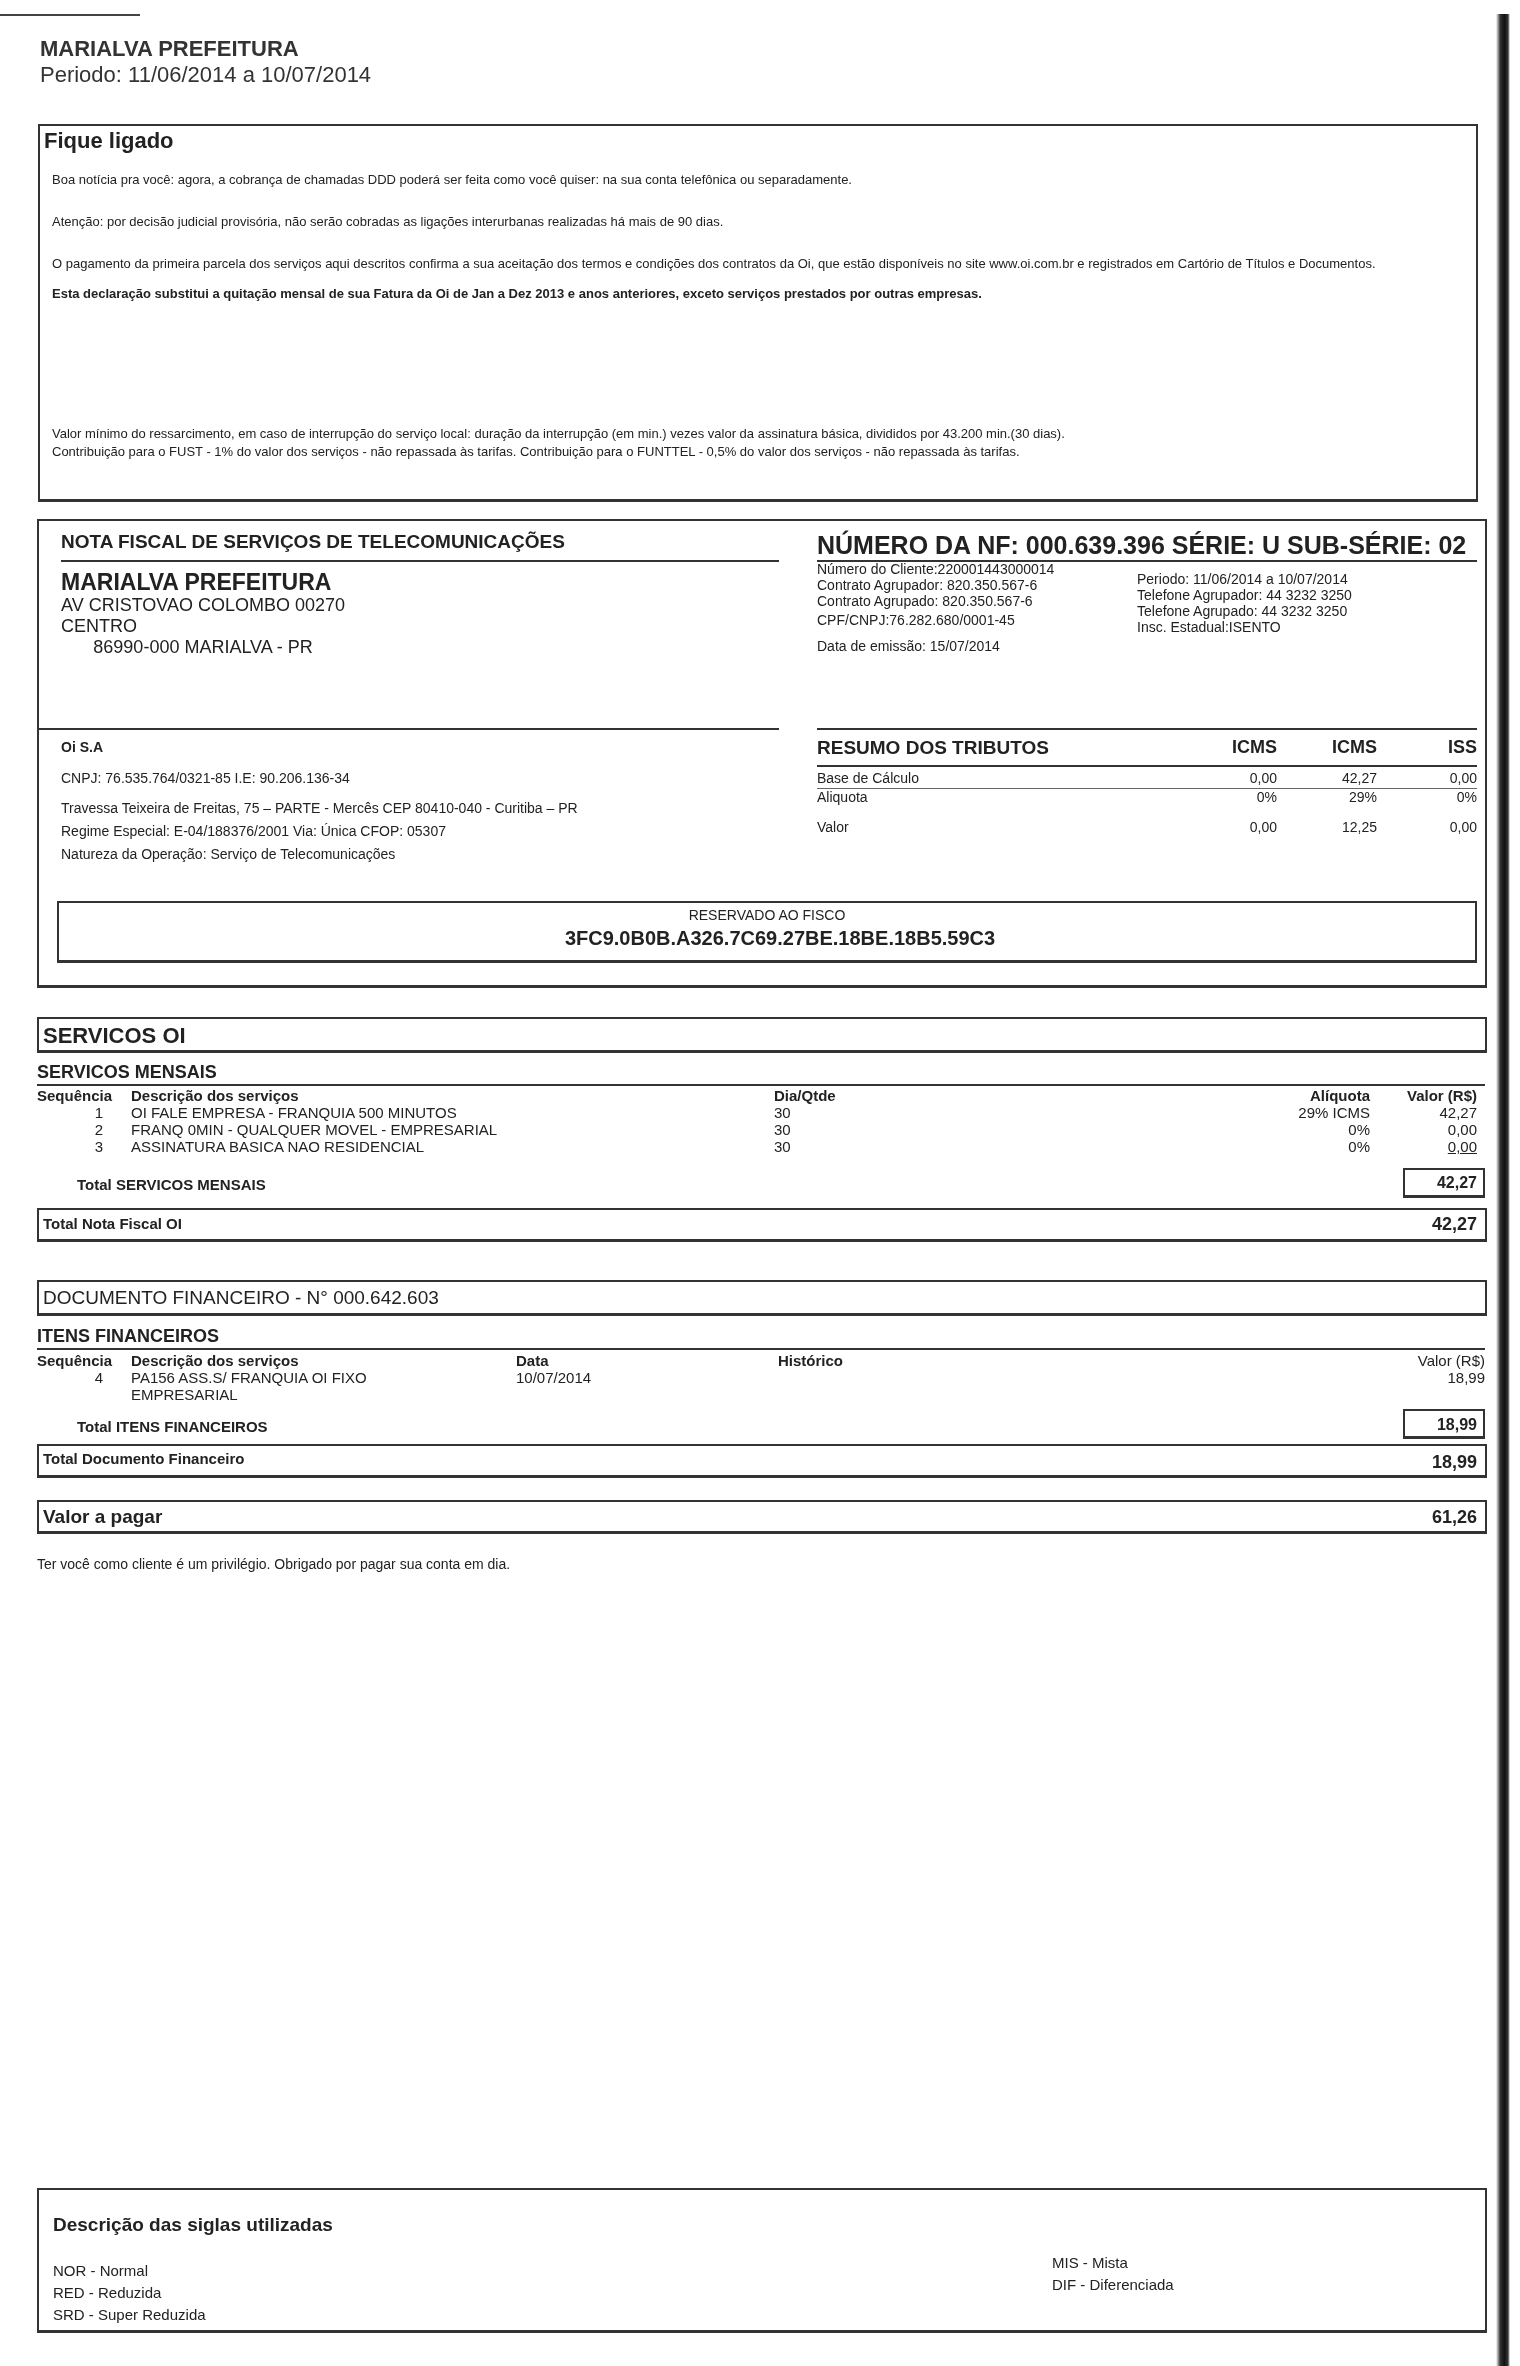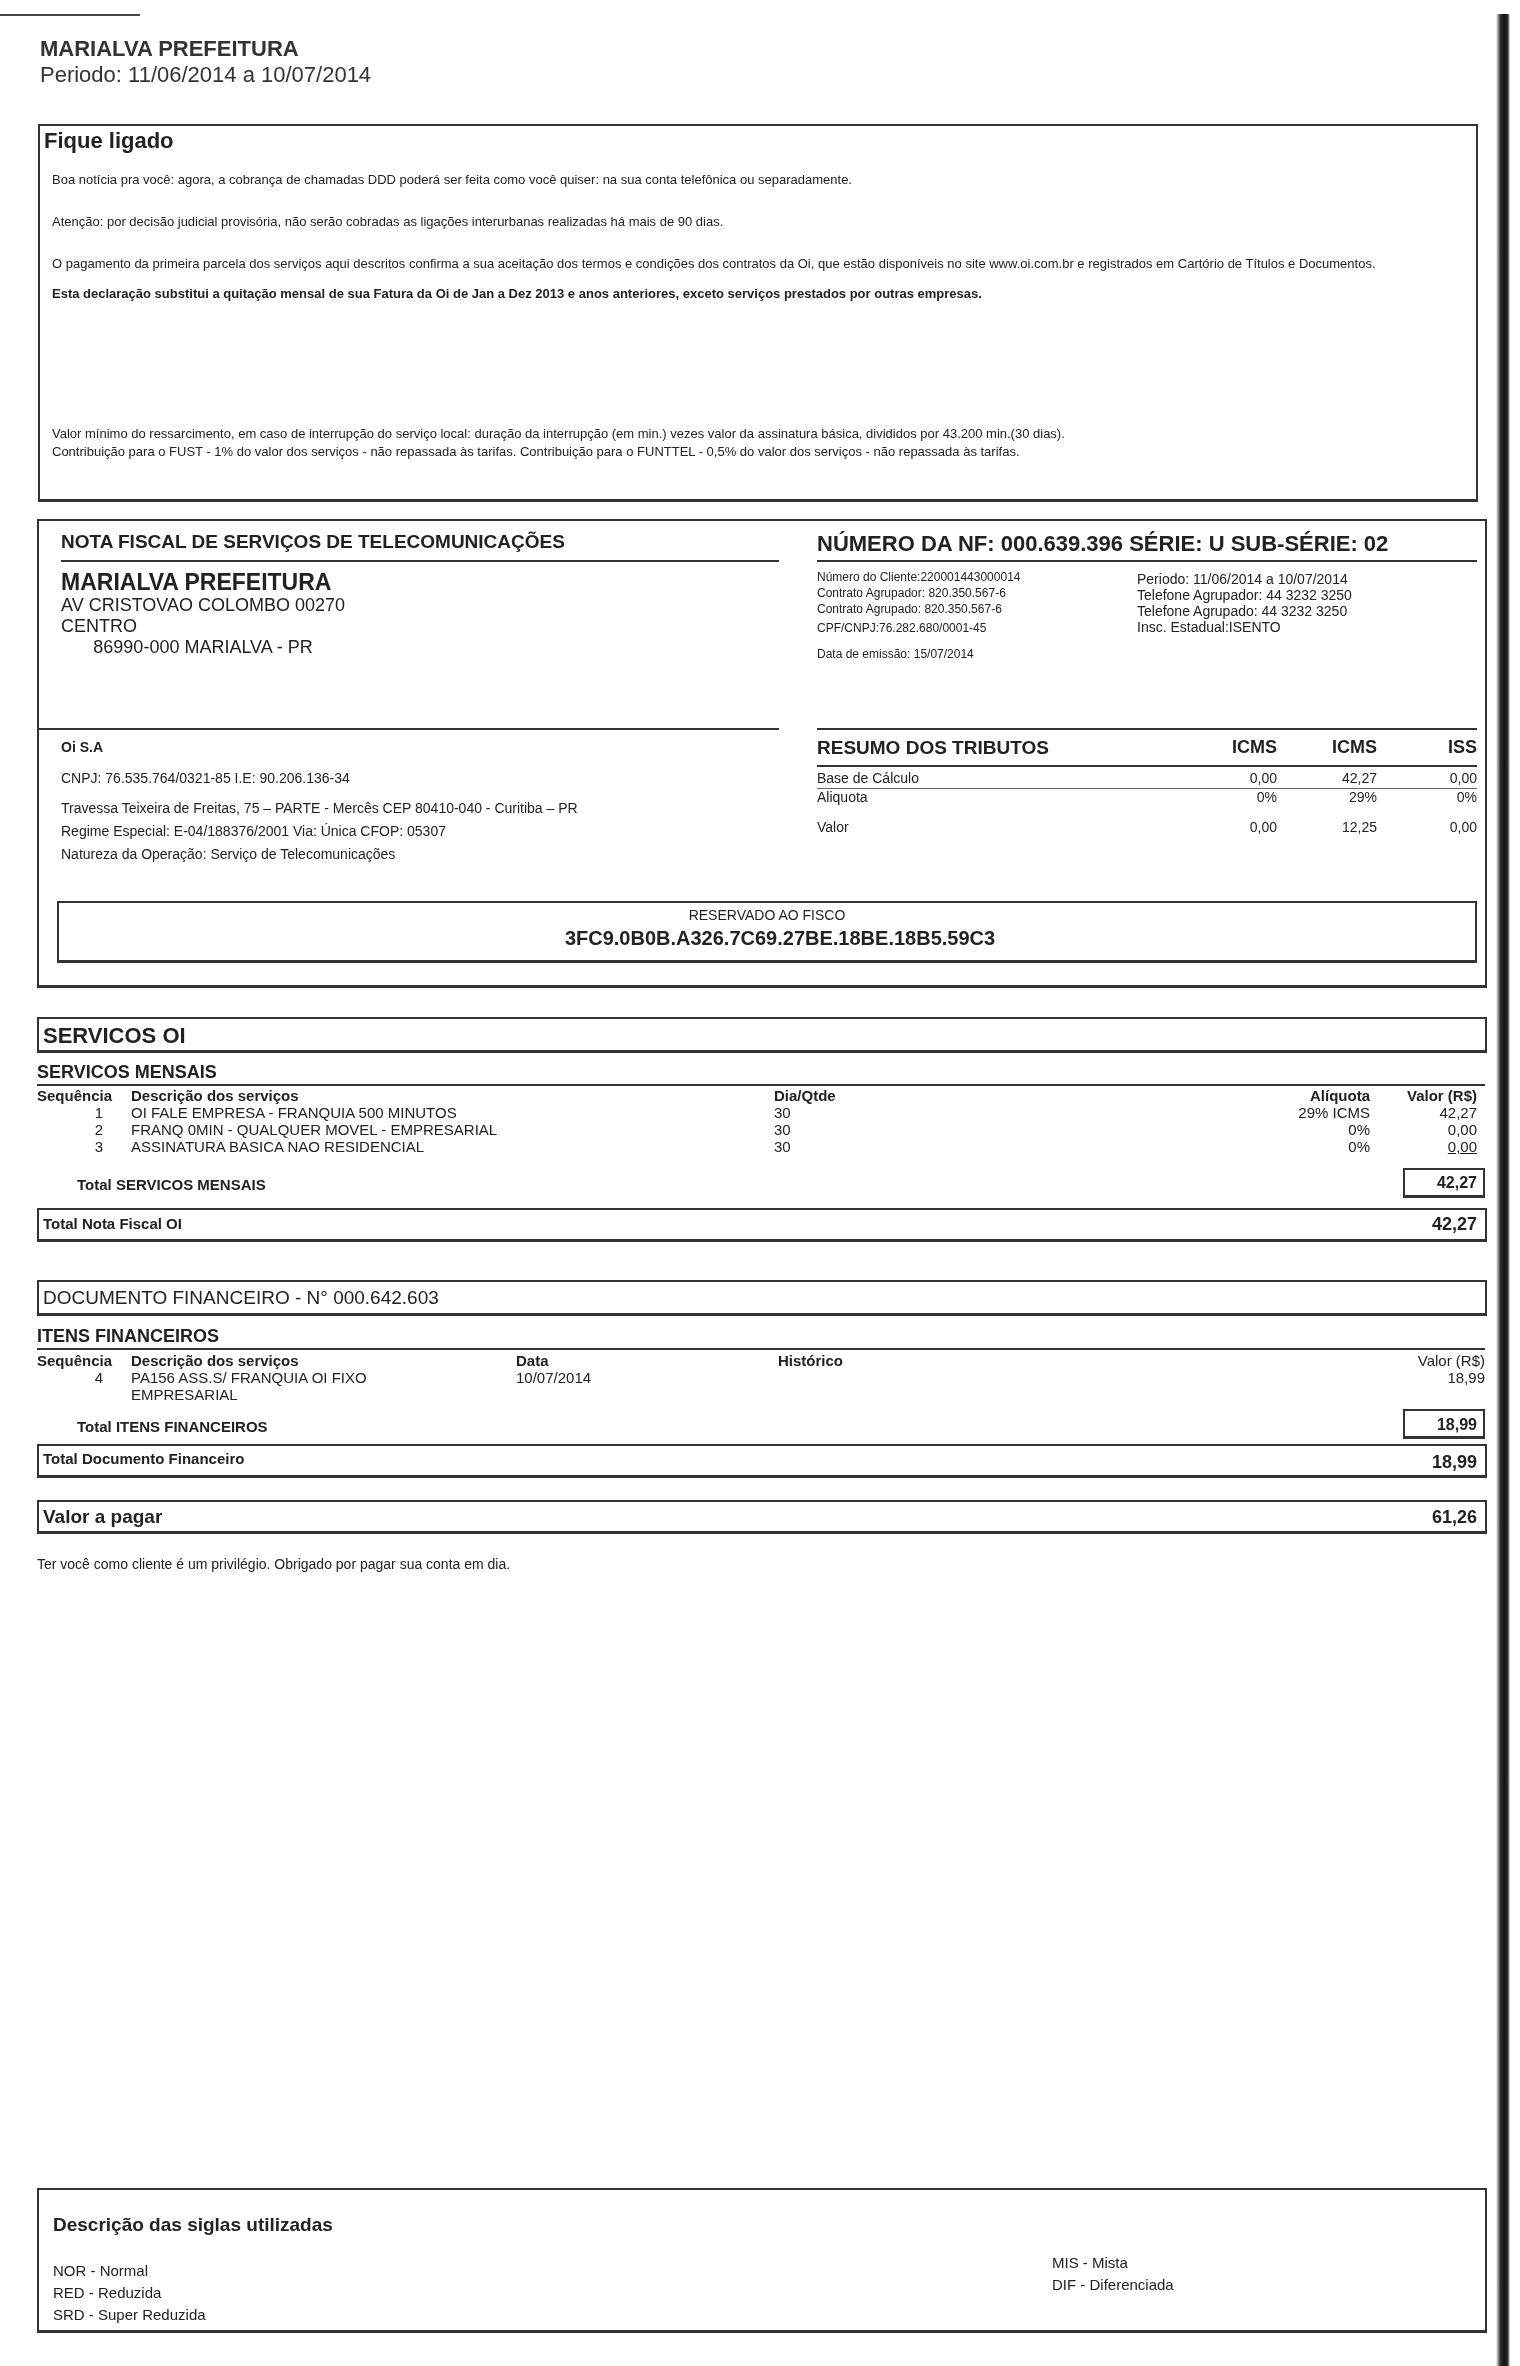--- a/index.html
+++ b/index.html
@@ -32,32 +32,32 @@
   <div class="small" style="position:absolute; left:12px; top:46px; width:1410px;">Boa notícia pra você: agora, a cobrança de chamadas DDD poderá ser feita como você quiser: na sua conta telefônica ou separadamente.</div>
   <div class="small" style="position:absolute; left:12px; top:88px; width:1410px;">Atenção: por decisão judicial provisória, não serão cobradas as ligações interurbanas realizadas há mais de 90 dias.</div>
   <div class="small" style="position:absolute; left:12px; top:130px; width:1422px; text-align:justify;">O pagamento da primeira parcela dos serviços aqui descritos confirma a sua aceitação dos termos e condições dos contratos da Oi, que estão disponíveis no site www.oi.com.br e registrados em Cartório de Títulos e Documentos.</div>
   <div class="small bold" style="position:absolute; left:12px; top:160px; width:1410px;">Esta declaração substitui a quitação mensal de sua Fatura da Oi de Jan a Dez 2013 e anos anteriores, exceto serviços prestados por outras empresas.</div>
   <div class="small" style="position:absolute; left:12px; top:300px; width:1410px;">Valor mínimo do ressarcimento, em caso de interrupção do serviço local: duração da interrupção (em min.) vezes valor da assinatura básica, divididos por 43.200 min.(30 dias).</div>
   <div class="small" style="position:absolute; left:12px; top:318px; width:1410px;">Contribuição para o FUST - 1% do valor dos serviços - não repassada às tarifas.  Contribuição para o FUNTTEL - 0,5% do valor dos serviços - não repassada às tarifas.</div>
 </div>
 
 <div class="box" style="left:37px; top:519px; width:1450px; height:469px;">
   <div class="bold" style="position:absolute; left:22px; top:10px; font-size:19px;">NOTA FISCAL DE SERVIÇOS DE TELECOMUNICAÇÕES</div>
-  <div class="bold" style="position:absolute; left:778px; top:10px; font-size:22px;">NÚMERO DA NF: 000.639.396  SÉRIE: U SUB-SÉRIE: 02</div>
+  <div class="bold" style="position:absolute; left:778px; top:10px; font-size:25px;">NÚMERO DA NF: 000.639.396  SÉRIE: U SUB-SÉRIE: 02</div>
   <div class="rule" style="left:22px; top:39px; width:718px;"></div>
   <div class="rule" style="left:778px; top:39px; width:660px;"></div>
 
   <div style="position:absolute; left:22px; top:48px;">
     <div class="bold" style="font-size:23px; line-height:26px;">MARIALVA PREFEITURA</div>
     <div style="font-size:18px; line-height:21px;">AV  CRISTOVAO COLOMBO 00270</div>
     <div style="font-size:18px; line-height:21px;">CENTRO</div>
     <div style="font-size:18px; line-height:21px;text-align:center;">86990-000 MARIALVA - PR</div>
   </div>
 
-  <div class="small" style="position:absolute; left:778px; top:48px; font-size:12px; line-height:16px;">
+  <div class="small" style="position:absolute; left:778px; top:40px; font-size:14px; line-height:16px;">
     <div>Número do Cliente:220001443000014</div>
     <div>Contrato Agrupador: 820.350.567-6</div>
     <div>Contrato Agrupado:  820.350.567-6</div>
     <div style="margin-top:3px;">CPF/CNPJ:76.282.680/0001-45</div>
     <div style="margin-top:10px;">Data de emissão: 15/07/2014</div>
   </div>
   <div class="small" style="position:absolute; left:1098px; top:50px; font-size:14px; line-height:16px;">
     <div>Periodo: 11/06/2014 a 10/07/2014</div>
     <div>Telefone Agrupador: 44 3232 3250</div>
     <div>Telefone Agrupado: 44 3232 3250</div>

